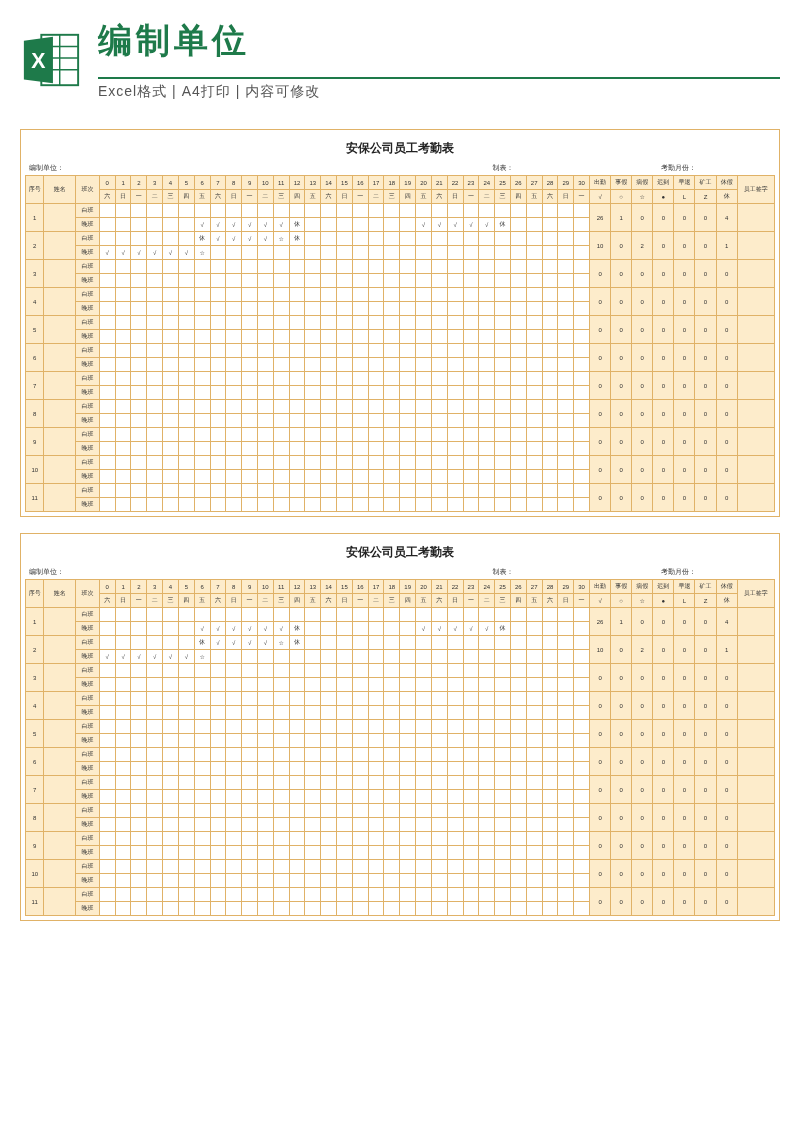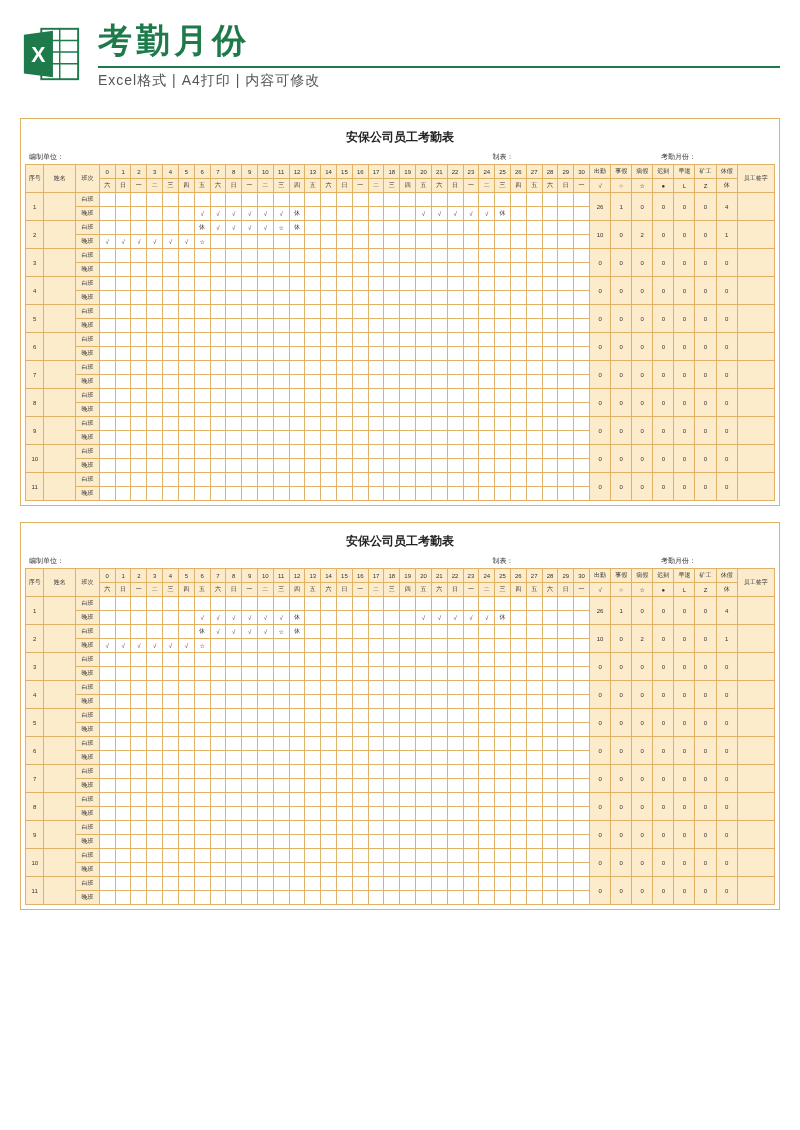--- a/index.html
+++ b/index.html
@@ -24,21 +24,21 @@
     font-size: 34px;
     font-weight: 700;
     color: #1e7a4a;
     letter-spacing: 4px;
   }
   .header-sub {
     font-size: 14px;
     color: #555;
     border-top: 2px solid #1e7a4a;
     padding-top: 4px;
-    margin-top: 2px;
+    margin-top: 13px;
     letter-spacing: 1px;
   }
   .page-wrap {
     background: #fff;
     padding: 8px 16px 20px 16px;
   }
   .sheet {
     border: 1px solid #e0b267;
     margin: 10px auto 16px auto;
     background: #fff;
@@ -95,21 +95,21 @@
       <rect x="22" y="6" width="38" height="52" fill="#fff" stroke="#1e7a4a" stroke-width="2"></rect>
       <line x1="22" y1="18" x2="60" y2="18" stroke="#1e7a4a" stroke-width="1.5"></line>
       <line x1="22" y1="30" x2="60" y2="30" stroke="#1e7a4a" stroke-width="1.5"></line>
       <line x1="22" y1="42" x2="60" y2="42" stroke="#1e7a4a" stroke-width="1.5"></line>
       <line x1="41" y1="6" x2="41" y2="58" stroke="#1e7a4a" stroke-width="1.5"></line>
       <polygon points="4,12 34,8 34,56 4,52" fill="#1e7a4a"></polygon>
       <text x="19" y="40" font-size="22" font-weight="700" fill="#fff" text-anchor="middle" font-family="Arial">X</text>
     </svg>
   </div>
   <div class="header-text">
-    <div class="header-title">考勤月份</div>
+    <div class="header-title">编制单位</div>
     <div class="header-sub">Excel格式 | A4打印 | 内容可修改</div>
   </div>
 </div>
 
 <div class="page-wrap">
   <div id="sheet1" class="sheet">
       <div class="sheet-title">安保公司员工考勤表</div>
       <div class="meta-row">
         <span class="meta-left">编制单位：</span>
         <span class="meta-mid">制表：</span>

